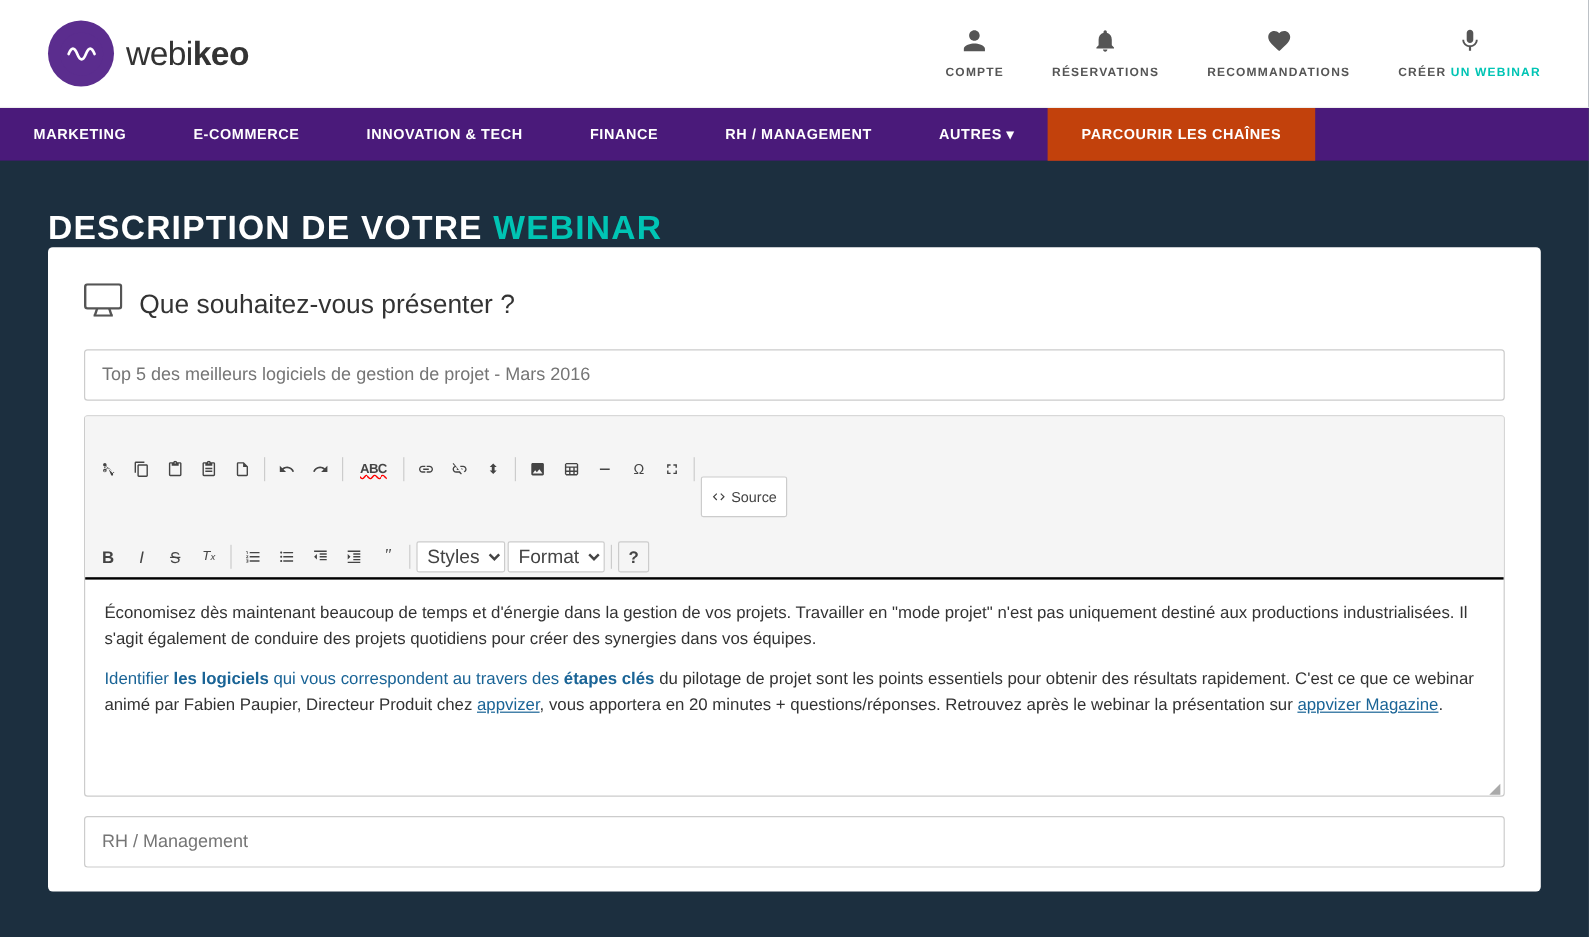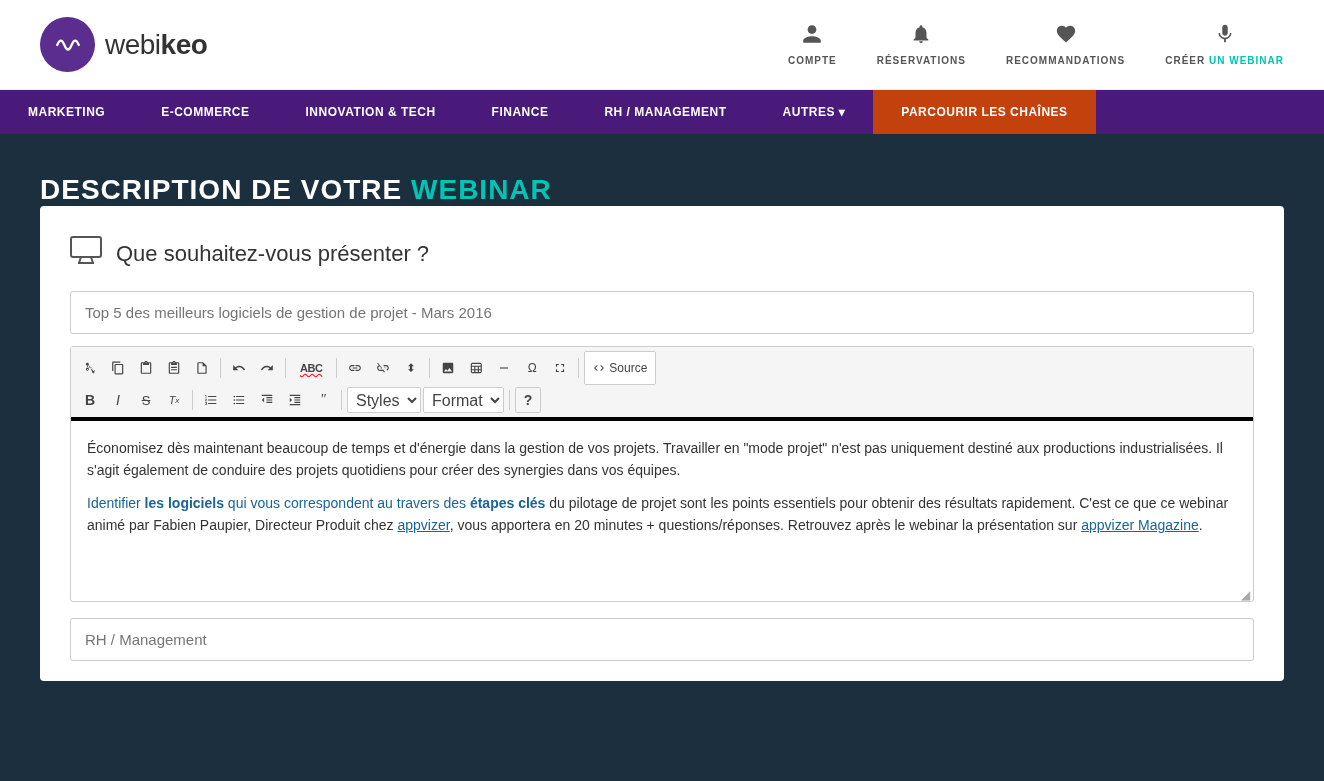--- a/index.html
+++ b/index.html
@@ -147,25 +147,25 @@
     }
 
     
     .editor-container {
       border: 1px solid #ccc;
       border-radius: 3px;
       background: #fff;
     }
     .toolbar {
       background: #f5f5f5;
-      border-bottom: 4px solid #000000;
+      border-bottom: 2px solid #000000;
       padding: 4px 6px;
       display: flex;
       flex-wrap: wrap;
-      gap: 0;
+      gap: 18px;
     }
     .toolbar-row {
       display: flex;
       align-items: center;
       gap: 2px;
       width: 100%;
     }
     .toolbar-separator {
       width: 1px;
       height: 20px;
@@ -258,20 +258,21 @@
       align-items: center;
       gap: 4px;
       height: 20px;
       border: 1px solid #ccc;
       border-radius: 2px;
       background: #fff;
       font-size: 12px;
       color: #444;
       padding: 16px 8px;
       cursor: pointer;
+      margin-top: 46px;
     }
 
     .toolbar-row2 {
       display: flex;
       align-items: center;
       gap: 2px;
       width: 100%;
       margin-top: 2px;
     }
   </style>

